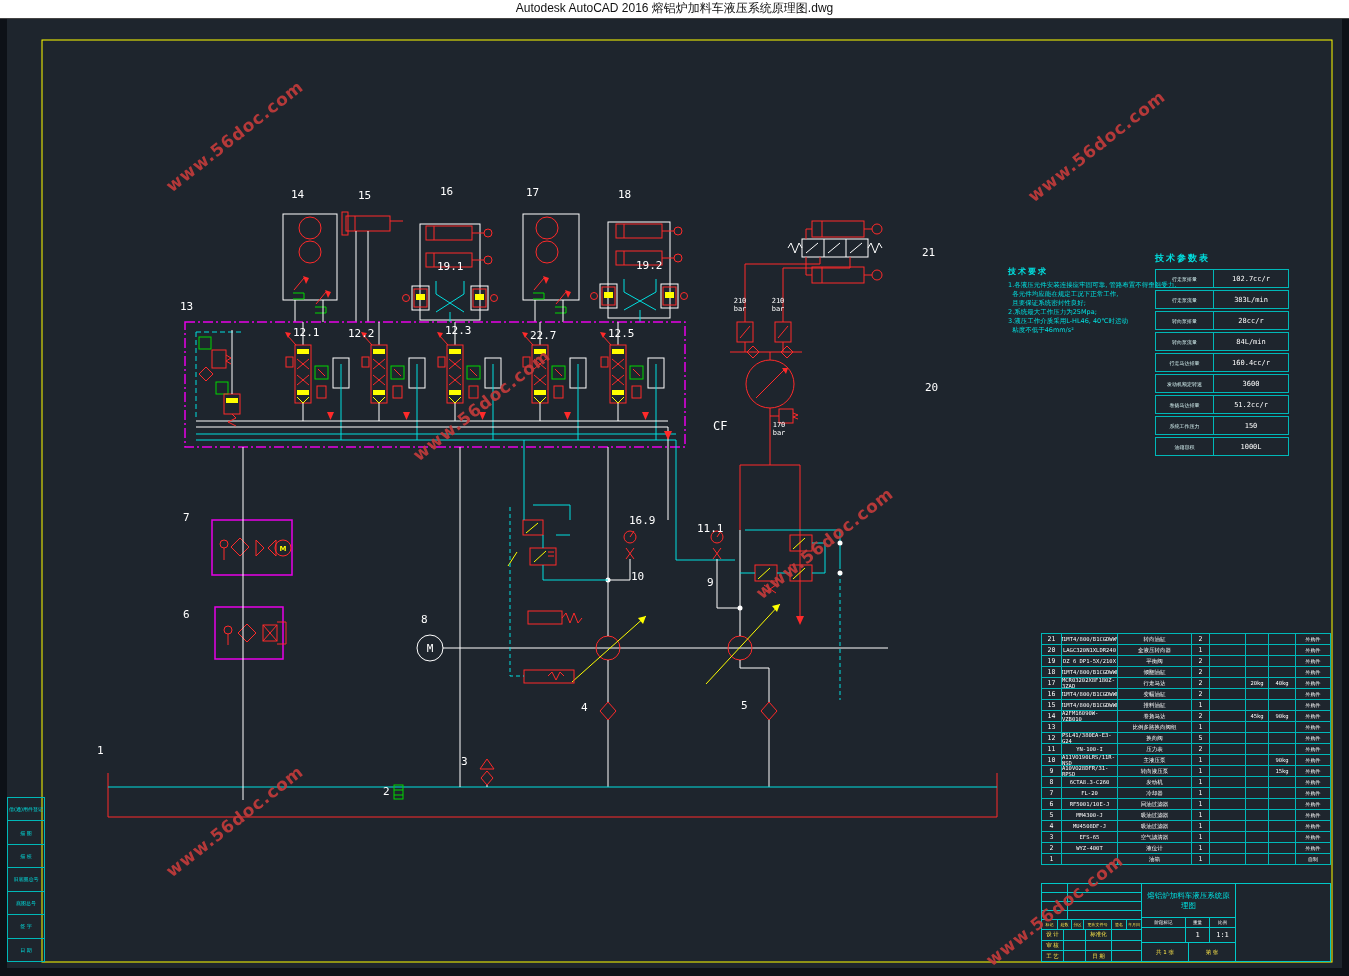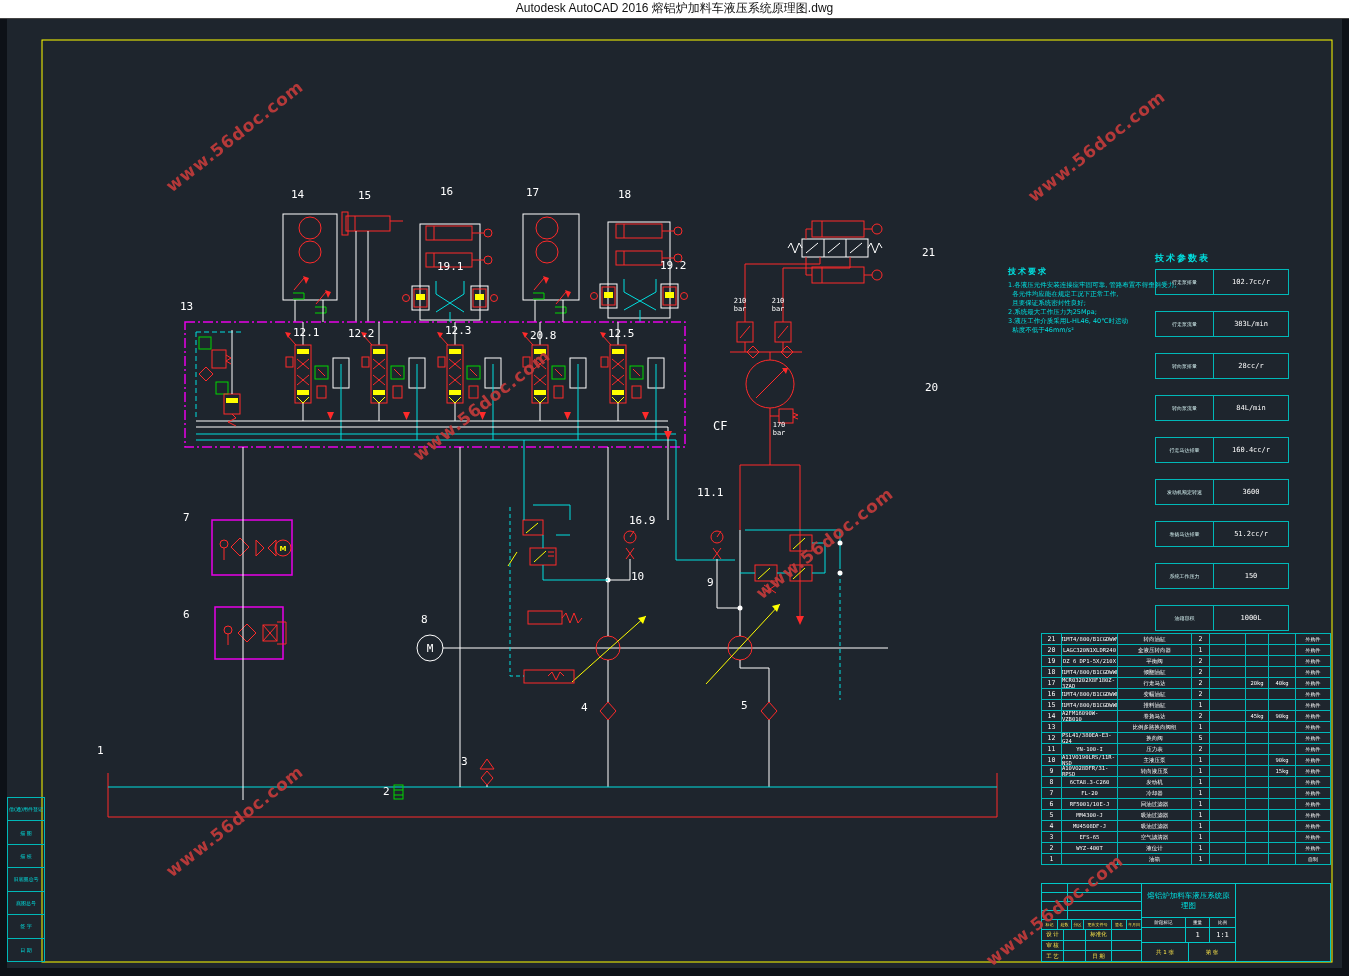--- a/index.html
+++ b/index.html
@@ -26,21 +26,21 @@
   .lab-s i{display:block;font-style:normal}
   .wm{position:absolute;color:#c23b3b;font:bold 17px "DejaVu Sans",sans-serif;letter-spacing:1px;
       transform:rotate(-38deg);transform-origin:0 50%;z-index:3;opacity:.92;white-space:nowrap}
   
   .notes{position:absolute;left:1008px;top:266px;width:130px;z-index:2;color:#00e0e0}
   .notes-title{font:bold 8px "DejaVu Sans",sans-serif;letter-spacing:2px;margin-bottom:4px}
   .note-line{font-size:6.5px;line-height:9px;white-space:pre}
   
   .params{position:absolute;left:1155px;top:252px;width:134px;z-index:2}
   .params-title{color:#00e0e0;font:bold 9px "DejaVu Sans",sans-serif;letter-spacing:2px;margin-bottom:4px}
-  .pt-row{display:flex;height:26px;margin-bottom:16px;border:1px solid #00b8b8;box-sizing:border-box}
+  .pt-row{display:flex;height:19px;margin-bottom:2px;border:1px solid #00b8b8;box-sizing:border-box}
   .pt-label{width:58px;border-right:1px solid #00b8b8;color:#d8f5f5;font-size:5px;display:flex;
             align-items:center;justify-content:center;overflow:hidden;box-sizing:border-box}
   .pt-value{flex:1;color:#fff;font:7px "DejaVu Sans Mono",monospace;display:flex;align-items:center;
             justify-content:center}
   
   .bom{position:absolute;left:1041px;top:633px;width:290px;z-index:2;box-sizing:border-box}
   .bom *{box-sizing:border-box}
   .bom-rows{border-top:1px solid #00b8b8}
   .bom-row{display:flex;height:11px;border:1px solid #00b8b8;border-top:0}
   .bc{border-right:1px solid #00b8b8;display:flex;align-items:center;justify-content:center;
@@ -438,35 +438,35 @@
 <span class="lab" style="left:97px;top:744px">1</span>
 <span class="lab" style="left:383px;top:785px">2</span>
 <span class="lab" style="left:461px;top:755px">3</span>
 <span class="lab" style="left:581px;top:701px">4</span>
 <span class="lab" style="left:741px;top:699px">5</span>
 <span class="lab" style="left:183px;top:608px">6</span>
 <span class="lab" style="left:183px;top:511px">7</span>
 <span class="lab" style="left:421px;top:613px">8</span>
 <span class="lab" style="left:707px;top:576px">9</span>
 <span class="lab" style="left:631px;top:570px">10</span>
-<span class="lab" style="left:697px;top:486px">11.1</span>
+<span class="lab" style="left:697px;top:522px">11.1</span>
 <span class="lab" style="left:629px;top:514px">16.9</span>
 <span class="lab" style="left:293px;top:326px">12.1</span>
 <span class="lab" style="left:348px;top:327px">12.2</span>
 <span class="lab" style="left:445px;top:324px">12.3</span>
-<span class="lab" style="left:530px;top:329px">20.8</span>
+<span class="lab" style="left:530px;top:329px">22.7</span>
 <span class="lab" style="left:608px;top:327px">12.5</span>
 <span class="lab" style="left:180px;top:300px">13</span>
 <span class="lab" style="left:291px;top:188px">14</span>
 <span class="lab" style="left:358px;top:189px">15</span>
 <span class="lab" style="left:440px;top:185px">16</span>
 <span class="lab" style="left:526px;top:186px">17</span>
 <span class="lab" style="left:618px;top:188px">18</span>
 <span class="lab" style="left:437px;top:260px">19.1</span>
-<span class="lab" style="left:660px;top:259px">19.2</span>
+<span class="lab" style="left:636px;top:259px">19.2</span>
 <span class="lab" style="left:925px;top:381px">20</span>
 <span class="lab" style="left:922px;top:246px">21</span>
 <span class="lab" style="left:713px;top:419px;font-size:12px">CF</span>
 <span class="lab-s" style="left:766px;top:421px">
     <i>170</i>
     <i>bar</i>
   </span>
 <span class="lab-s" style="left:727px;top:297px">
     <i>210</i>
     <i>bar</i>

